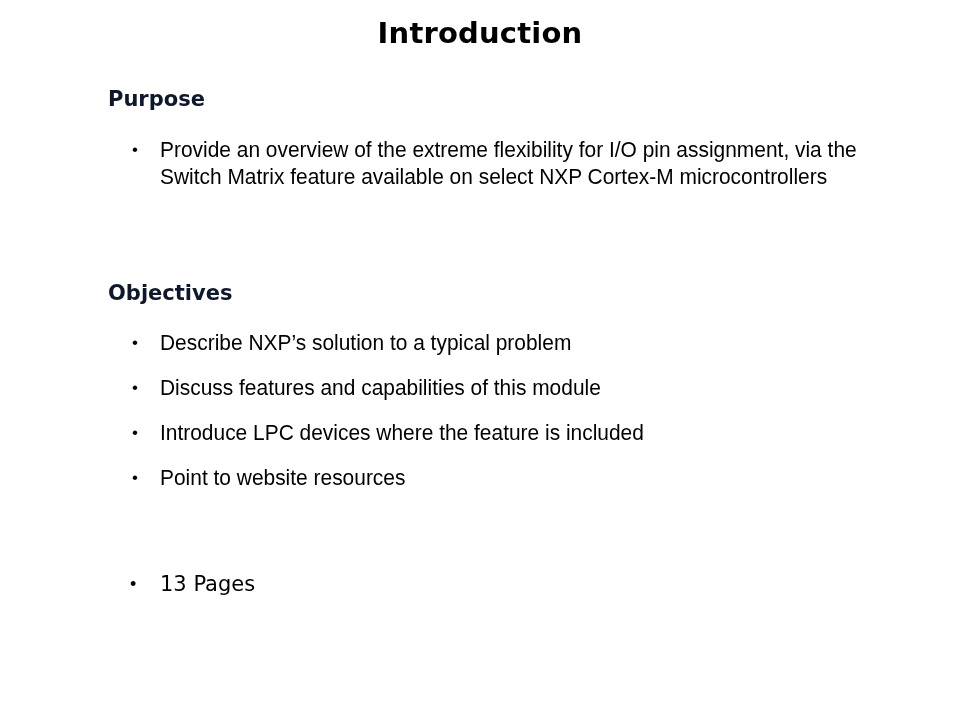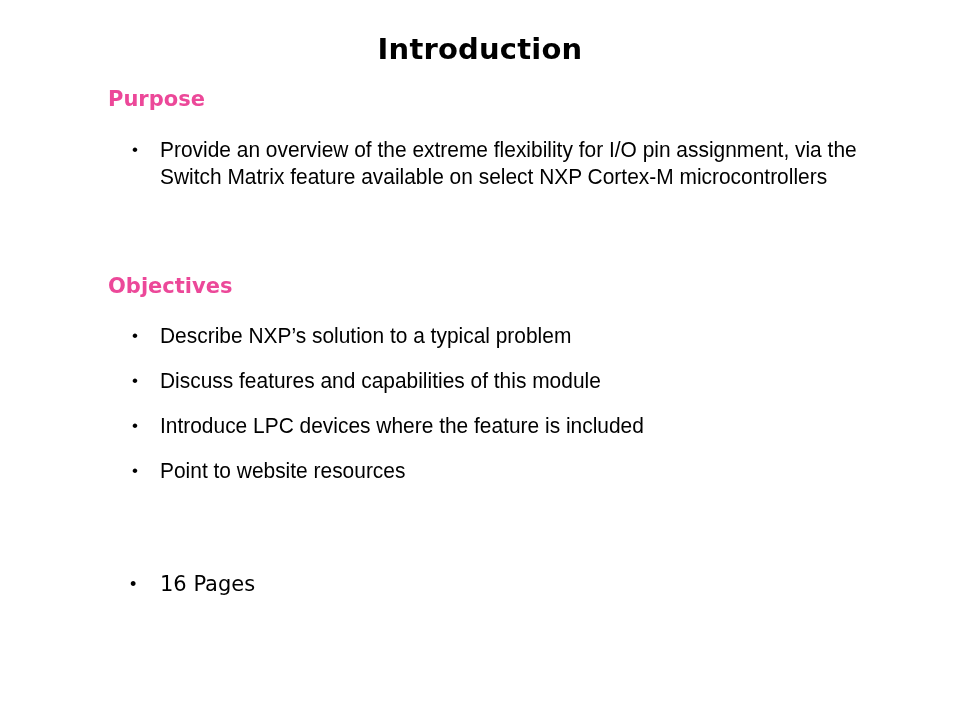--- a/index.html
+++ b/index.html
@@ -19,21 +19,21 @@
   .slide {
     position: relative;
     width: 960px;
     height: 720px;
     background: #ffffff;
   }
 
   
   .slide-title {
     position: absolute;
-    top: 30px;
+    top: 14px;
     left: 0;
     width: 960px;
     text-align: center;
     font-family: "DejaVu Sans", sans-serif;
     font-weight: bold;
     font-size: 29px;
     line-height: 38px;
     letter-spacing: 0.2px;
     color: #000000;
   }
@@ -50,21 +50,21 @@
     position: absolute;
     left: 108px;
     width: 800px;
   }
 
   .section-heading {
     font-family: "DejaVu Sans", sans-serif;
     font-weight: bold;
     font-size: 21px;
     line-height: 26px;
-    color: #ec4899;
+    color: #0f172a;
     margin: 0;
     white-space: nowrap;
   }
 
   
   .bullet {
     position: relative;
     padding-left: 52px;
     margin: 0;
   }
@@ -107,21 +107,21 @@
   .content-list .btext {
     font-family: "DejaVu Sans", sans-serif;
     font-size: 21px;
     transform: none;
     width: auto;
   }
   .content-list .dot { left: 22px; font-size: 18px; }
 
   
   #section-purpose    { top: 8px; }
-  #section-objectives { top: 195px; }
+  #section-objectives { top: 202px; }
   #section-content    { top: 472px; }
 </style>
 </head>
 <body>
 
 <div class="slide">
 
   <div class="slide-title">Introduction</div>
 
   <div class="body-area">
@@ -156,19 +156,19 @@
           <span class="btext">Point to website resources</span>
         </div>
       </div>
     </div>
 
     <div class="section" id="section-content">
 
       <div class="content-list">
         <div class="bullet">
           <span class="dot">•</span>
-          <span class="btext">16 Pages</span>
+          <span class="btext">13 Pages</span>
         </div>
       </div>
     </div>
 
   </div>
 </div>
 
 </body></html>

